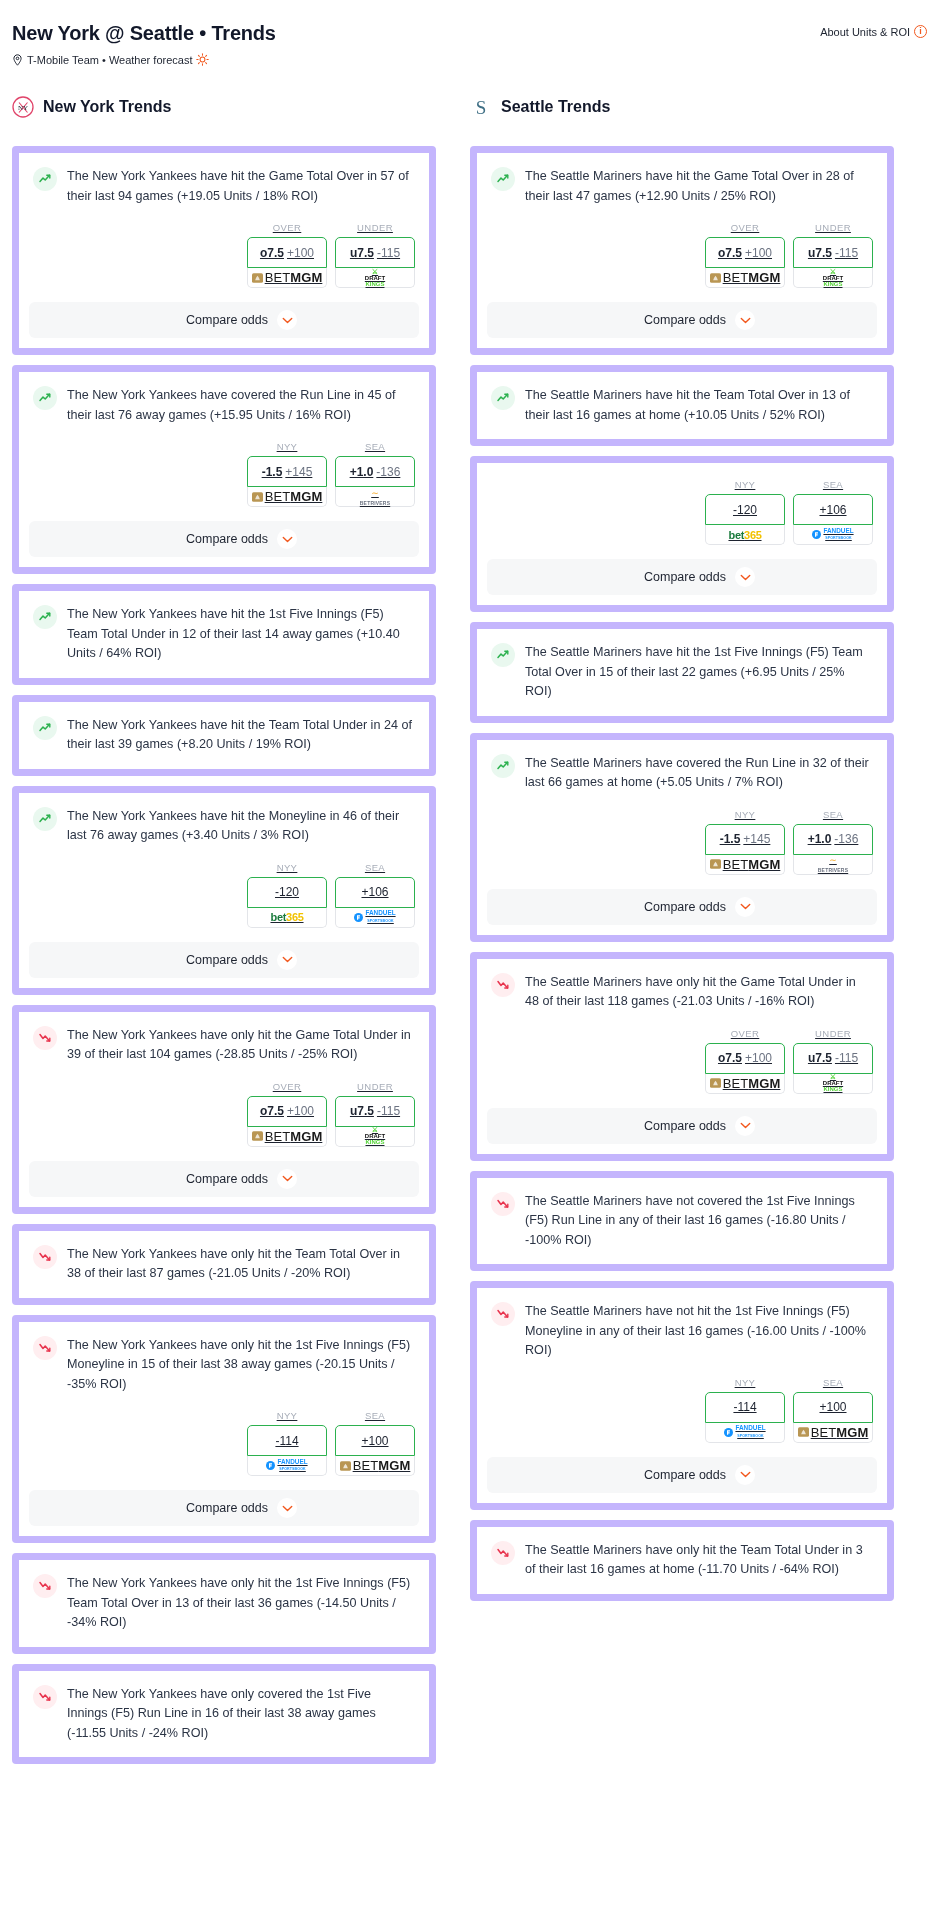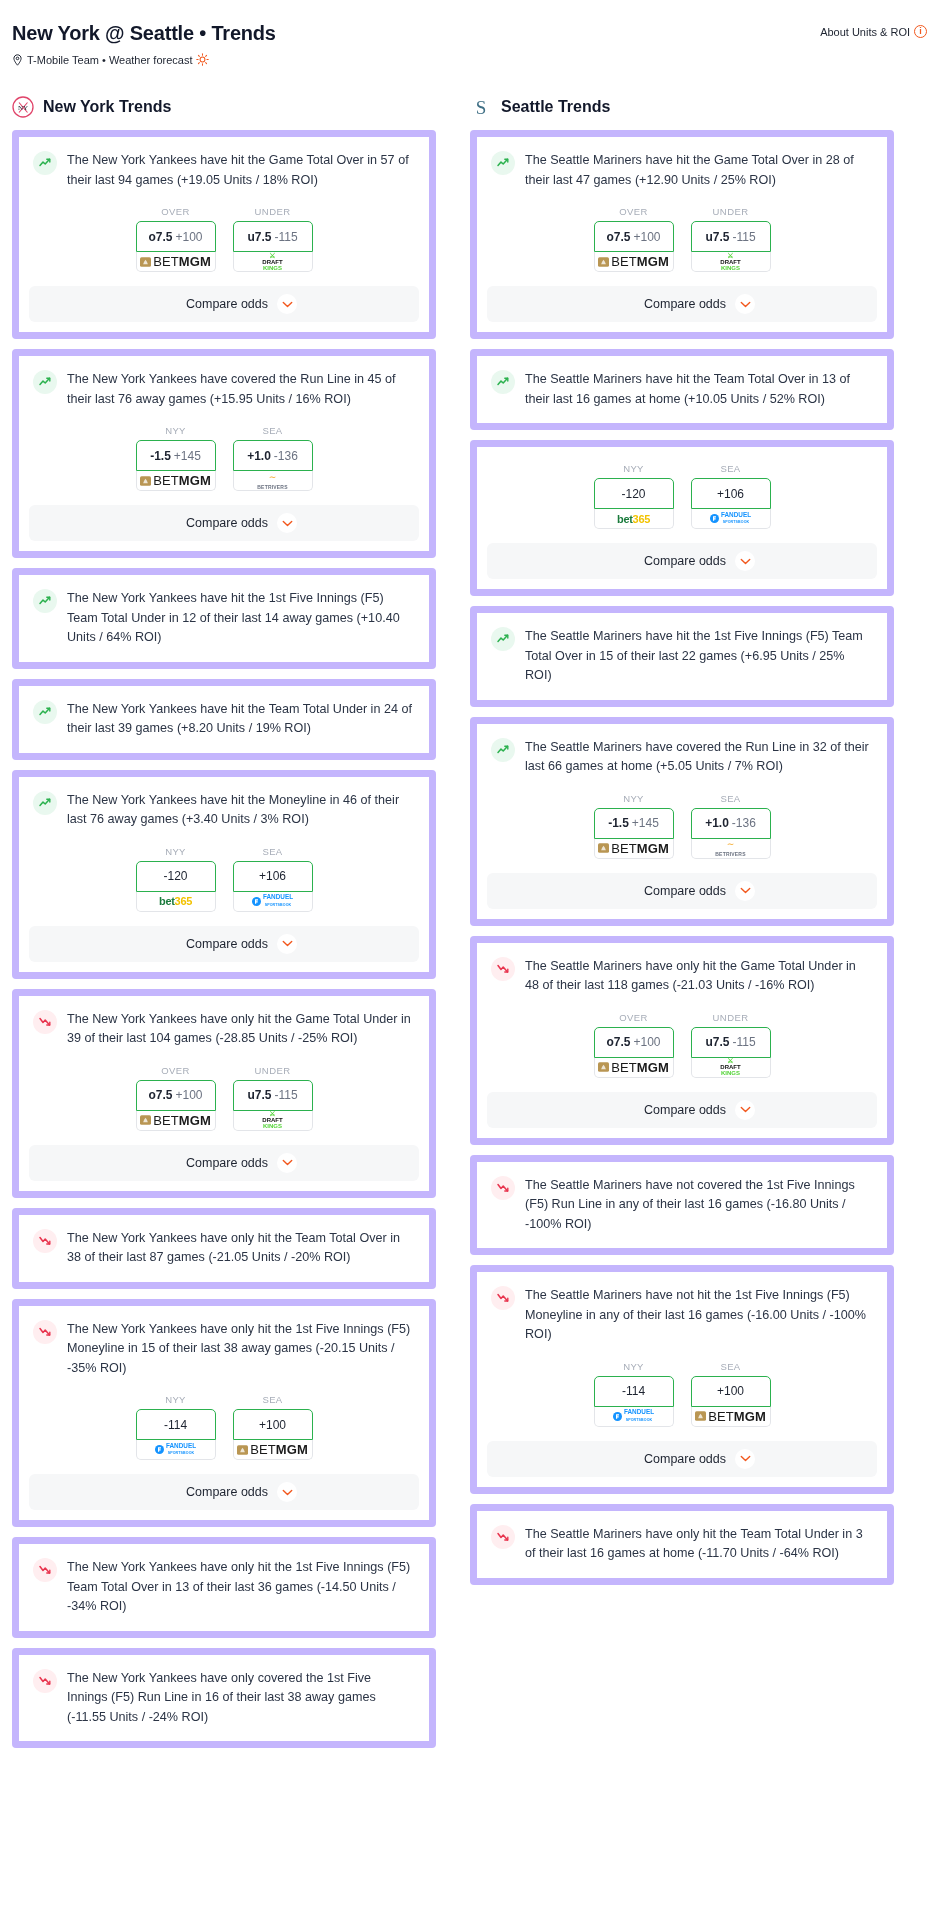--- a/index.html
+++ b/index.html
@@ -34,21 +34,21 @@
     font-size: 11px; color: #1d2330; margin-top: 8px;
   }
   .pin-icon { width: 11px; height: 12px; display: inline-block; }
   .sun-icon { width: 13px; height: 13px; display: inline-block; }
 
   
   .columns { display: flex; gap: 34px; margin-top: 30px; }
   .col { width: 424px; }
 
   .col-head {
-    display: flex; align-items: center; gap: 9px; margin-bottom: 12px;
+    display: flex; align-items: center; gap: 9px; margin-bottom: 28px;
   }
   .team-logo { width: 22px; height: 22px; flex: 0 0 22px; }
   .col-title { font-size: 16px; font-weight: bold; color: #12182a; }
 
   
   .card {
     border: 7px solid #c4b5fd; border-radius: 4px; background: #fff;
     margin-bottom: 10px; overflow: hidden;
   }
   .card-body { padding: 13px 14px 0 14px; display: flex; gap: 10px; }
@@ -58,22 +58,23 @@
   }
   .trend-icon.up { background: #e9f8ef; }
   .trend-icon.down { background: #ffeef0; }
   .trend-text {
     font-size: 12.6px; line-height: 1.55; color: #2b3445; padding-top: 1px;
   }
   .card-pad-bottom { height: 14px; }
 
   
   .odds-wrap {
-    display: flex; justify-content: center; gap: 17px;
+    display: flex; justify-content: flex-end; gap: 8px;
     padding: 16px 14px 0 14px;
+    text-decoration: underline;
   }
   .odds-col { width: 80px; }
   .odds-label {
     font-size: 9.5px; color: #a7adb8; text-align: center; letter-spacing: .4px;
     margin-bottom: 4px; text-transform: uppercase;
   }
   .odds-box {
     border: 1px solid #2bb14e; border-radius: 5px 5px 0 0;
     height: 31px; display: flex; align-items: center; justify-content: center;
     gap: 3px; background: #fff;

